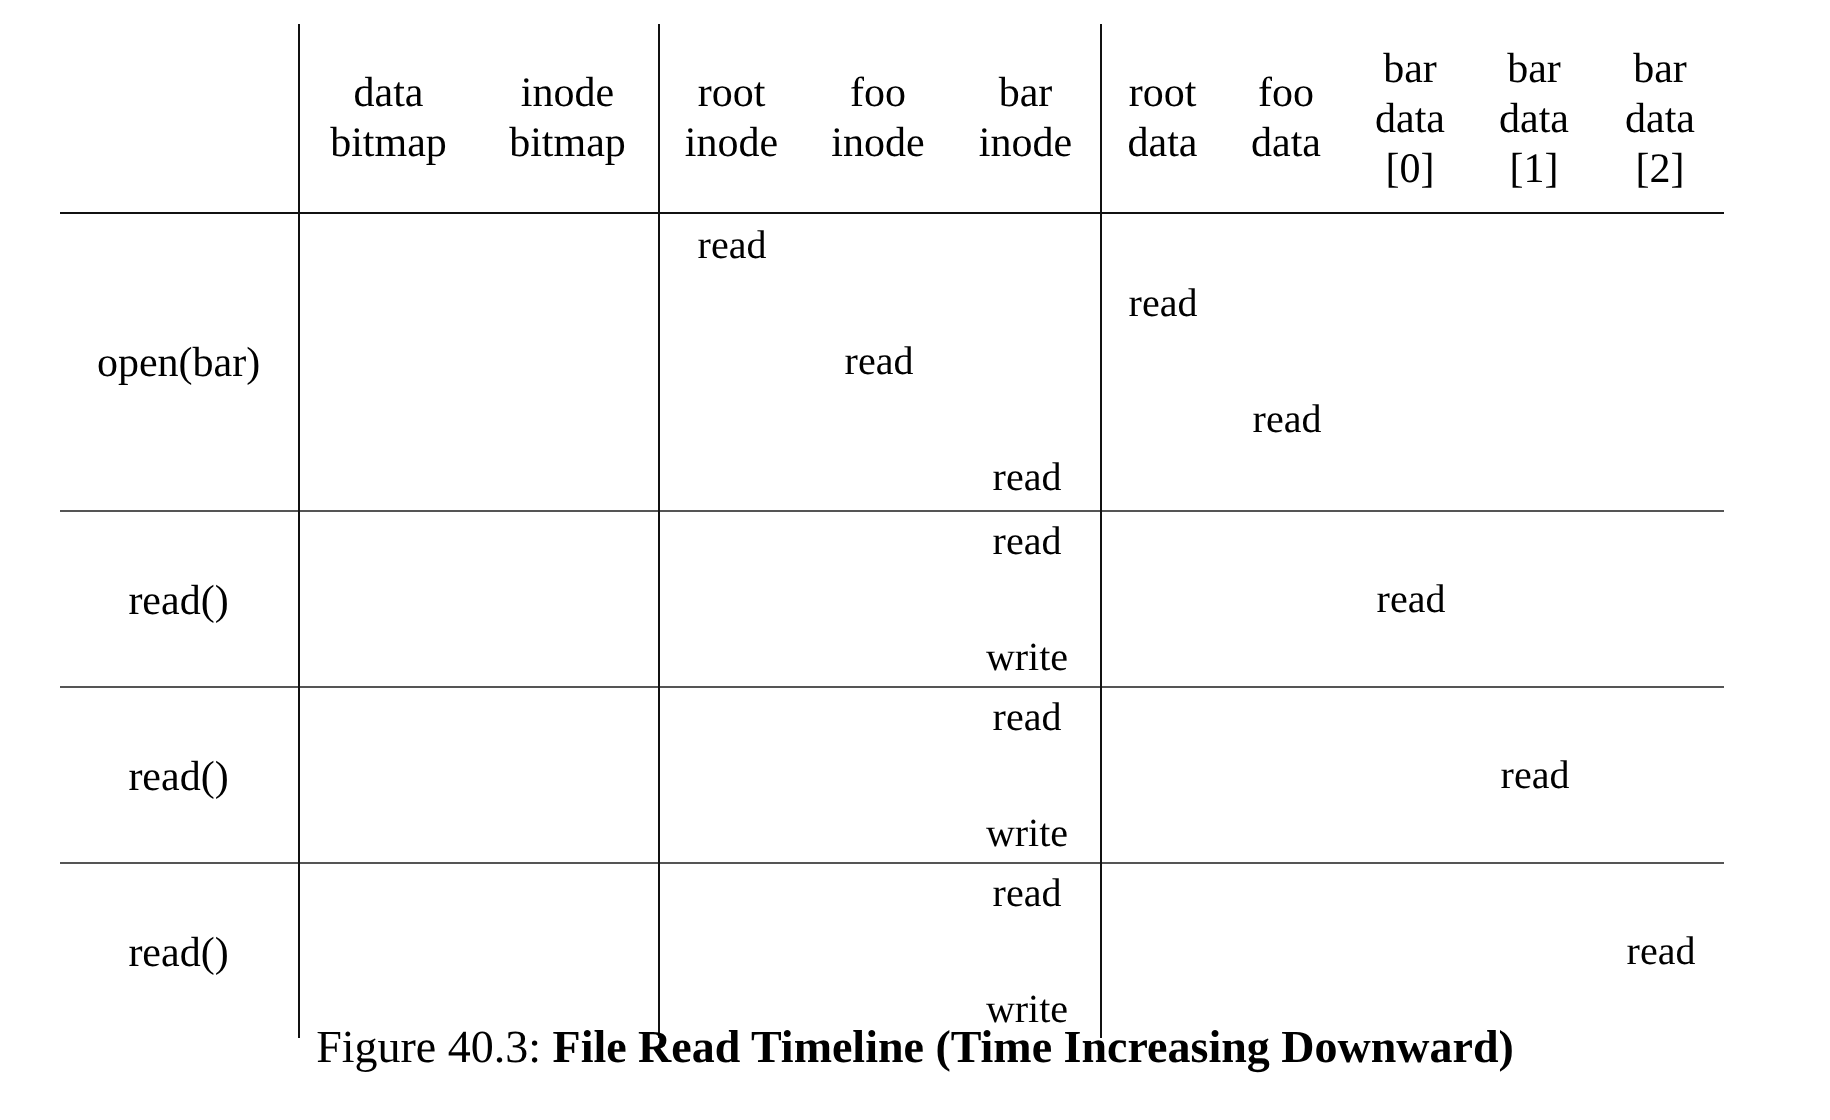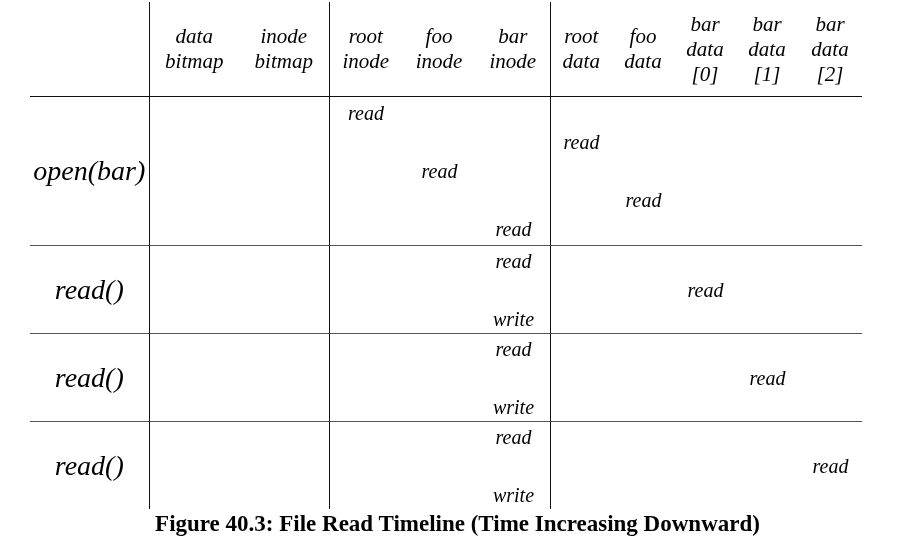--- a/index.html
+++ b/index.html
@@ -21,25 +21,24 @@
     left: 0;
     top: 0;
     width: 915px;
     height: 560px;
   }
 
   
   .timeline-table {
     position: absolute;
     left: 30px;
-    top: 2px;
+    top: 12px;
     width: 832px;
     border-collapse: collapse;
     table-layout: fixed;
-    font-style: italic;
   }
 
   .timeline-table td,
   .timeline-table th {
     padding: 0;
     margin: 0;
     vertical-align: middle;
     font-weight: normal;
   }
 
@@ -58,21 +57,21 @@
   .head-cell .hl { display: block; }
 
   .vrule-left  { border-left: 1.6px solid #111; }
 
   .hrule-top   { border-top: 1.8px solid #111; }
   .hrule-mid   { border-top: 1.4px solid #555; }
 
   
   .op-cell {
     text-align: center;
-    font-size: 28px;
+    font-size: 21px;
     line-height: 24px;
     white-space: nowrap;
     vertical-align: middle;
   }
 
   .act {
     font-family: "Liberation Serif", "DejaVu Serif", serif;
     font-weight: bold;
     font-size: 20px;
     line-height: 20px;
@@ -101,21 +100,21 @@
   .caption {
     position: absolute;
     left: 0;
     top: 509px;
     width: 915px;
     text-align: center;
     font-size: 23px;
     line-height: 30px;
     white-space: nowrap;
   }
-  .caption .cap-label { font-weight: bold; margin-top: 36px; }
+  .caption .cap-label { font-weight: normal; margin-top: 36px; }
   .caption .cap-title { font-weight: bold; }
 
   
   .watermark {
     position: absolute;
     left: 668px;
     top: 519px;
     font-size: 23px;
     line-height: 27px;
     color: #c9c9c9;

